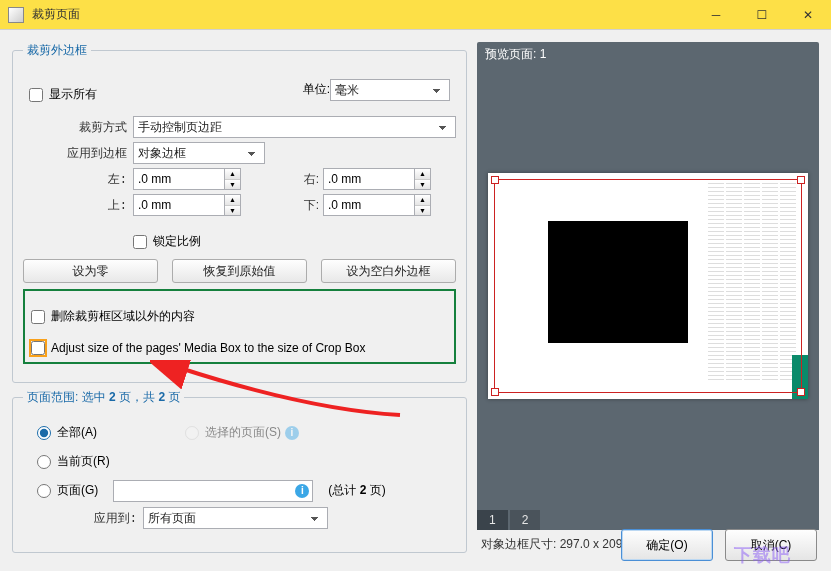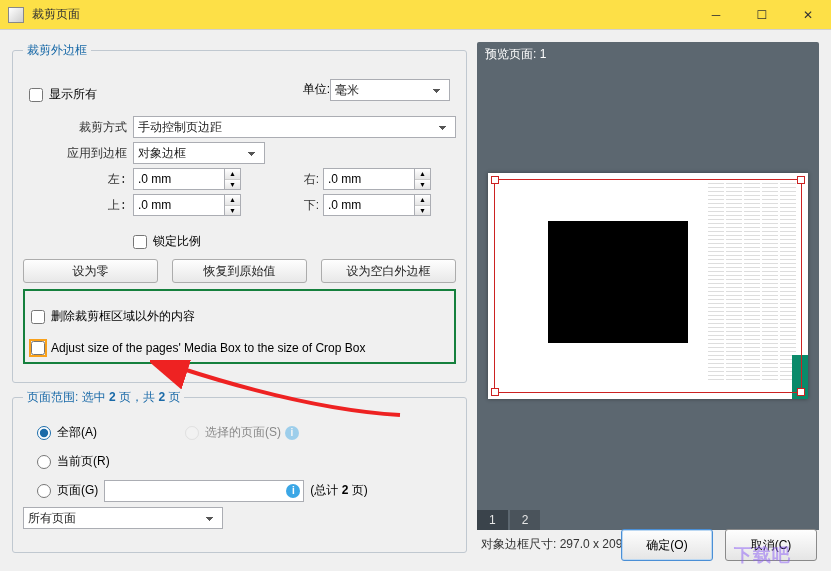--- a/index.html
+++ b/index.html
@@ -192,33 +192,34 @@
             <span>选择的页面(S)</span>
             <span class="info-icon">i</span>
           </label>
       </div>
       <div class="row" style="padding-left:14px;">
         <label class="radio-row">
             <input type="radio" name="pr" style="">
             <span>当前页(R)</span>
           </label>
       </div>
-      <div class="row" style="padding-left:14px; gap:6px;">
+      <div class="row" style="padding-left:14px; gap:15px;">
         <label class="radio-row">
             <input type="radio" name="pr" style="">
             <span>页面(G)</span>
           </label>
         <div style="position:relative; flex:0 0 200px;">
           <input class="textval" style="width: 100%;">
           <span class="info-icon" style="position:absolute; right:4px; top:4px;">i</span>
         </div>
         <span><span>(总计 </span><b>2</b><span> 页)</span></span>
       </div>
       <div class="row">
-        <select class="combo" style="width:200px;">
+        <span class="lbl" style="width:120px;">应用到:</span>
+        <select class="combo" style="width:185px;">
           <option>所有页面</option>
         </select>
       </div>
     </fieldset>
 
   </div>
 
   <div class="right-panel">
     <div class="preview-header">预览页面: 1</div>
     <div class="preview-body">

